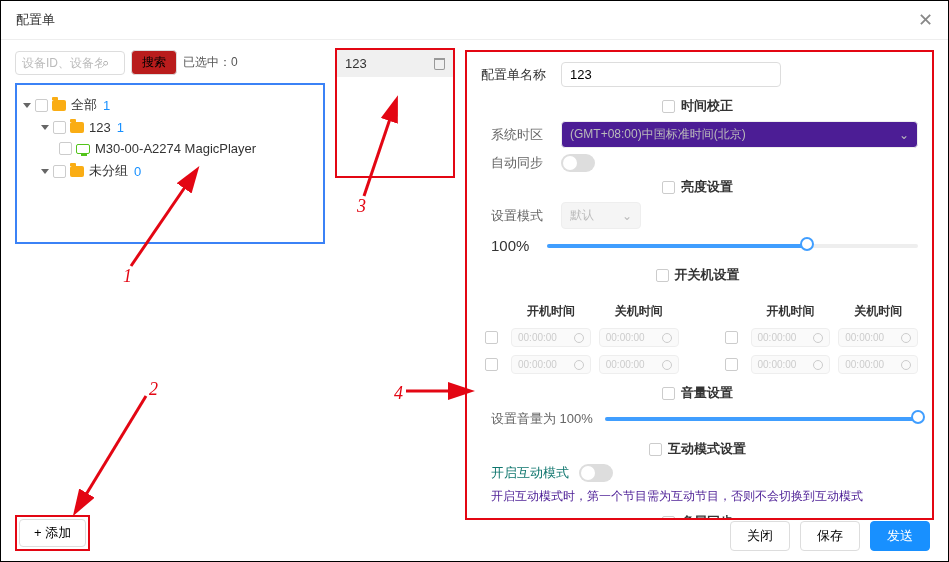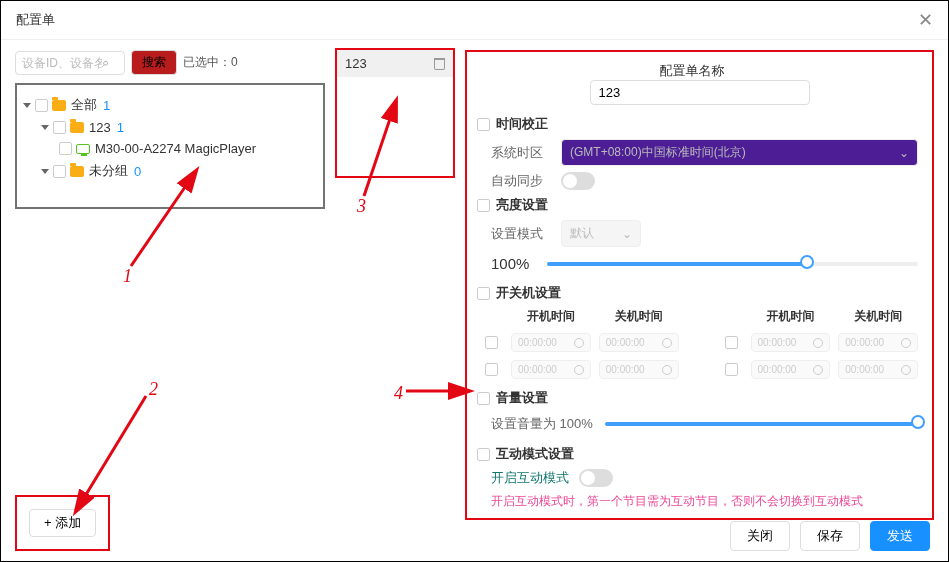--- a/index.html
+++ b/index.html
@@ -40,22 +40,22 @@
       color: #333;
     }
     .search-input-wrap input::placeholder { color: #bbb; }
     .search-icon { color: #999; font-size: 13px; }
     .btn-small {
       border: 1px solid #ddd; background: #b91c1c; border-radius: 4px;
       padding: 3px 10px; font-size: 12px; cursor: pointer;
     }
     .selected-count { font-size: 12px; color: #555; }
     .tree-panel {
-      border: 2px solid #737373;
-      height: 126px;
+      border: 2px solid #3b82f6;
+      height: 161px;
       padding: 8px 6px;
       position: relative;
     }
     .tree-row { display: flex; align-items: center; padding: 3px 0; font-size: 13px; }
     .caret {
       width: 0; height: 0; border-left: 4px solid transparent;
       border-right: 4px solid transparent; border-top: 5px solid #666;
       margin-right: 4px; cursor: pointer;
     }
     .chk {
@@ -97,29 +97,29 @@
       width: 11px; height: 12px; border: 1px solid #999;
       border-top: 2px solid #999; border-radius: 0 0 2px 2px;
       cursor: pointer;
     }
     .right-col {
       flex: 1;
       border: 2px solid #e30613;
       padding: 10px 14px;
       overflow-y: auto;
     }
-    .form-row { display: flex; align-items: center; margin-bottom: 10px; flex-direction: column; }
+    .form-row { display: flex; align-items: center; margin-bottom: 10px; }
     .form-label { width: 80px; font-size: 13px; color: #333; }
     .form-input {
       border: 1px solid #ddd; border-radius: 4px;
       padding: 4px 8px; width: 220px; font-size: 13px;
     }
     .section-head {
       display: flex; align-items: center; font-weight: 600;
-      font-size: 13px; margin: 6px 0 6px -4px;
+      font-size: 13px; margin: 6px 0 6px -4px; justify-content: center;
     }
     .section-head .chk { margin-right: 6px; }
     .sub-row { display: flex; align-items: center; margin: 6px 0 6px 10px; font-size: 13px; }
     .sub-label { color: #666; width: 70px; }
     .disabled-select {
       flex: 1; background: #4c1d95; color: #bbb;
       border: 1px solid #eee; border-radius: 4px;
       padding: 4px 8px; font-size: 12px;
       display: flex; justify-content: space-between; align-items: center;
     }
@@ -147,45 +147,45 @@
       position: absolute; height: 100%; background: #409eff;
       border-radius: 2px;
     }
     .slider-thumb {
       position: absolute; width: 14px; height: 14px;
       background: #fff; border: 2px solid #409eff;
       border-radius: 50%; top: -7px; transform: translateX(-50%);
     }
     .time-grid {
       display: grid; grid-template-columns: 18px 1fr 1fr 30px 18px 1fr 1fr;
-      gap: 8px 8px; margin: 6px 0 10px 4px; align-items: center;
+      gap: 8px 8px; margin: 19px 0 10px 4px; align-items: center;
     }
     .time-head { text-align: center; font-size: 12px; color: #333; font-weight: 600; }
     .time-cell {
       display: flex; align-items: center; justify-content: space-between;
       border: 1px solid #eee; background: #fafafa; border-radius: 4px;
       padding: 3px 6px; color: #ccc; font-size: 10px;
     }
     .clock-icon {
       width: 10px; height: 10px; border: 1px solid #ccc;
       border-radius: 50%; position: relative;
     }
-    .hint-text { font-size: 12px; color: #ec4899; margin: 4px 0 8px 10px; }
+    .hint-text { font-size: 12px; color: #4c1d95; margin: 4px 0 8px 10px; }
     .dialog-footer {
       position: absolute; bottom: 10px; right: 18px;
       display: flex; gap: 10px;
     }
     .btn {
       border: 1px solid #ddd; background: #fff; border-radius: 4px;
       padding: 5px 16px; font-size: 13px; cursor: pointer;
     }
     .btn.primary { background: #1890ff; color: #fff; border-color: #1890ff; }
     .add-btn-wrap {
       position: absolute; left: 14px; bottom: 10px;
-      border: 2px solid #e30613; padding: 12px;
+      border: 2px solid #e30613; padding: 2px;
     }
     .add-btn {
       border: 1px solid #ddd; background: #fff; border-radius: 4px;
       padding: 4px 14px; font-size: 13px; cursor: pointer;
     }
     
     .ann-num {
       position: absolute; color: #e30613; font-size: 18px;
       font-weight: normal; font-family: serif; font-style: italic;
     }

